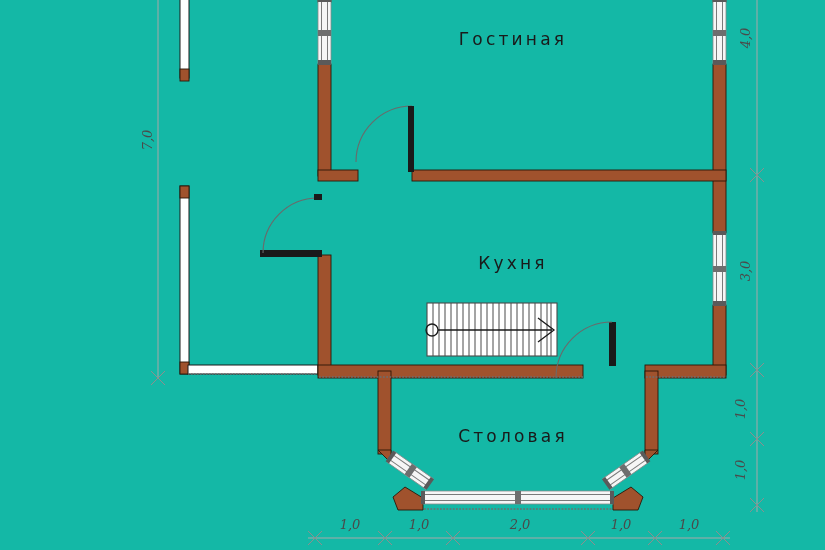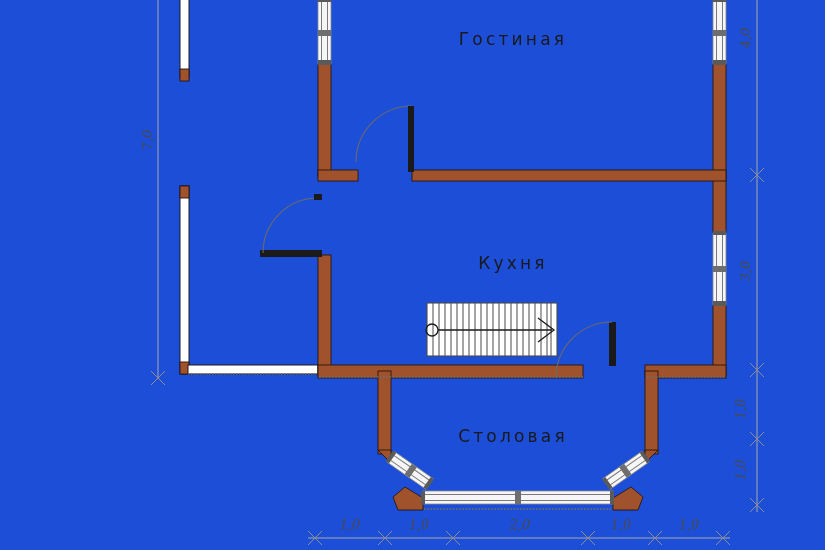--- a/index.html
+++ b/index.html
@@ -1,18 +1,18 @@
 <!DOCTYPE html>
 <html><head>
 <meta charset="utf-8">
 <style>
   html,body{margin:0;padding:0;background:#ffffff;}
   body{width:825px;height:550px;overflow:hidden;
        font-family:"DejaVu Sans","Liberation Sans",sans-serif;}
-  #plan{position:relative;width:825px;height:550px;background:#1d4ed8;}
+  #plan{position:relative;width:825px;height:550px;background:#14b8a6;}
   #plan svg{display:block;}
   .roomlabel{
     font-family:"DejaVu Sans","Liberation Sans",sans-serif;
     font-size:17px;letter-spacing:3.2px;fill:#1a1a1a;
     text-anchor:middle;dominant-baseline:middle;
   }
   .dimtext{
     font-family:"DejaVu Serif","Liberation Serif",serif;
     font-size:13px;font-style:italic;fill:#4a4a4a;
     text-anchor:middle;dominant-baseline:middle;

